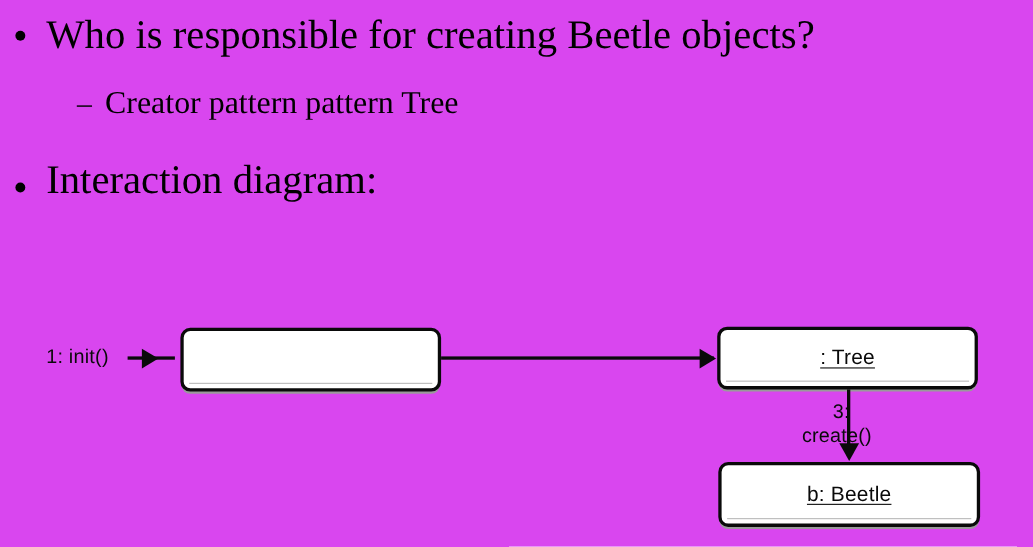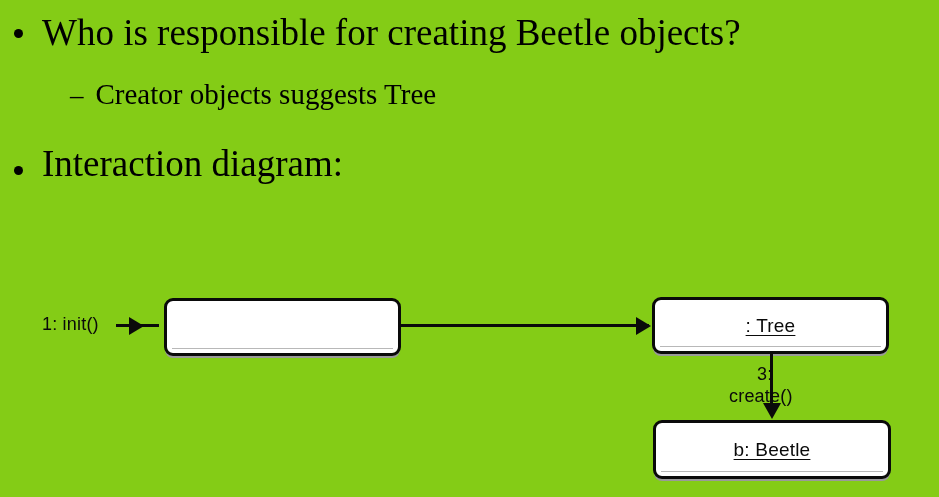--- a/index.html
+++ b/index.html
@@ -4,21 +4,21 @@
 <style>
   html, body {
     margin: 0;
     padding: 0;
     background: #ffffff;
   }
   #slide {
     position: relative;
     width: 939px;
     height: 497px;
-    background: #84cc16;
+    background: #d946ef;
     overflow: hidden;
     font-family: "Liberation Serif", "DejaVu Serif", serif;
   }
 
   
   .bullet-row {
     position: absolute;
     display: flex;
     align-items: baseline;
     white-space: nowrap;
@@ -150,21 +150,21 @@
 
 <div id="slide">
 
   <div class="bullet-row bullet-l1" id="row-q">
     <span class="marker"></span>
     <span class="text">Who is responsible for creating Beetle objects?</span>
   </div>
 
   <div class="bullet-row bullet-l2" id="row-sub">
     <span class="marker">–</span>
-    <span class="text">Creator objects suggests Tree</span>
+    <span class="text">Creator pattern pattern Tree</span>
   </div>
 
   <div class="bullet-row bullet-l1" id="row-id">
     <span class="marker"></span>
     <span class="text">Interaction diagram:</span>
   </div>
 
   <div id="diagram">
 
     <div class="msg-label" id="lbl-init">1: init()</div>

